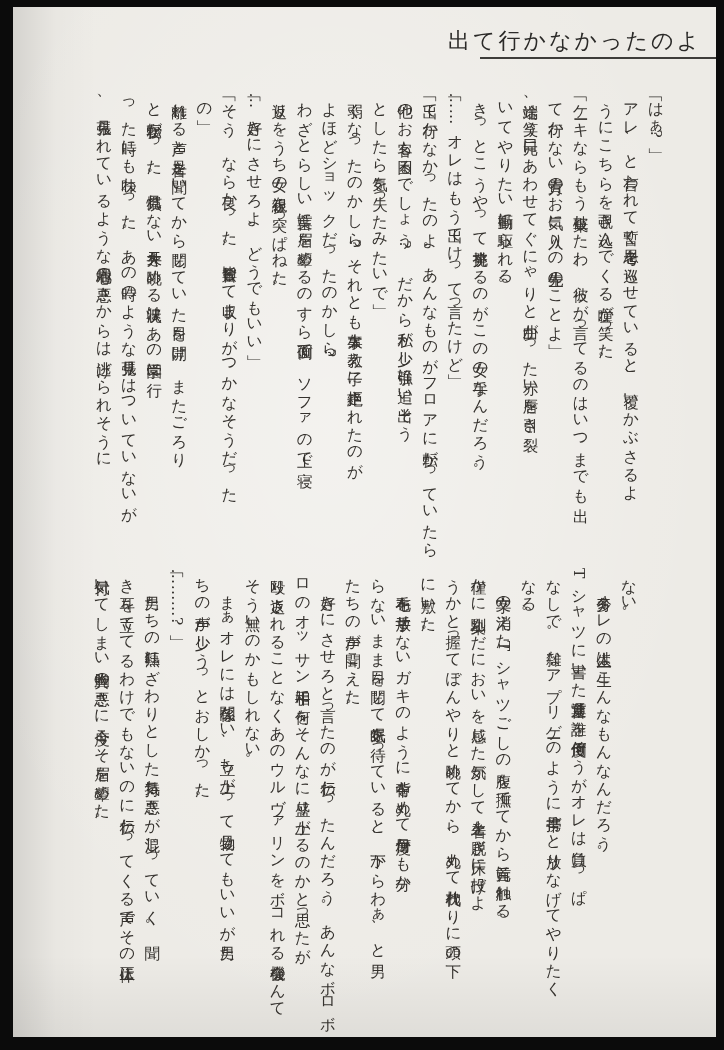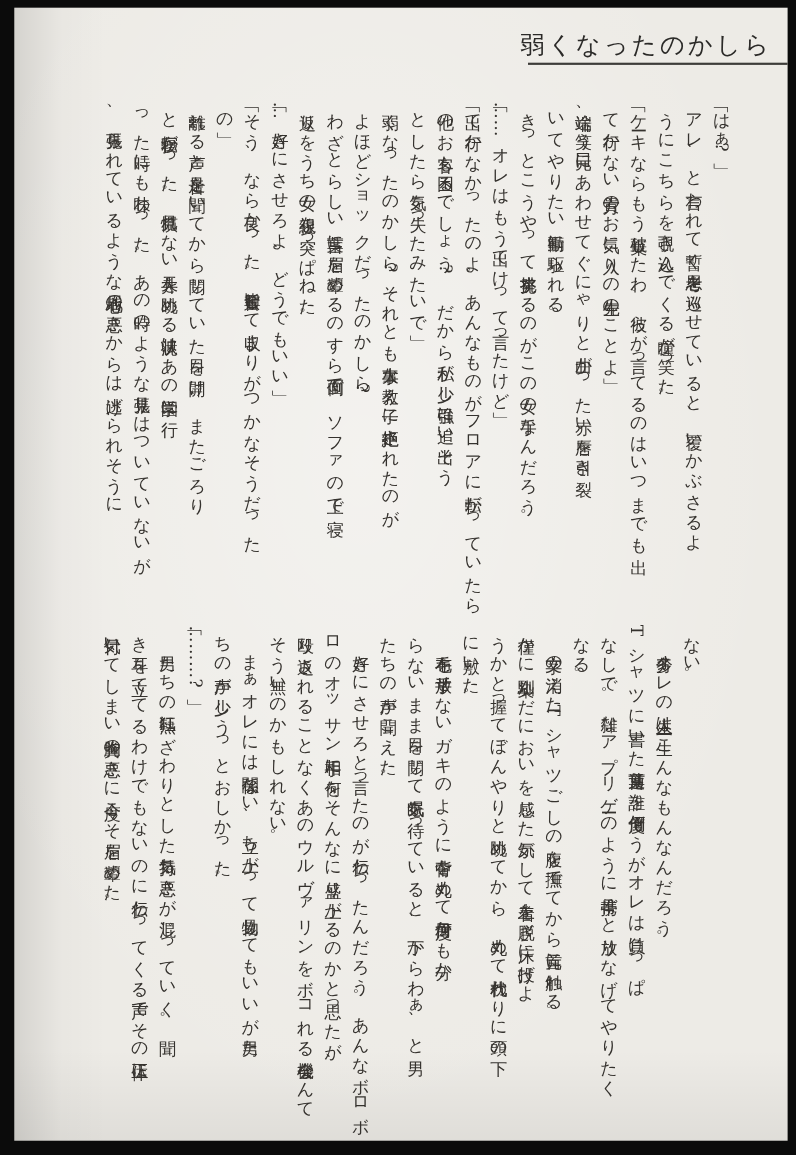--- a/index.html
+++ b/index.html
@@ -53,21 +53,21 @@
     line-height:25.1px;
     white-space:nowrap;
   }
 </style>
 </head>
 <body>
 
 <div class="scan">
   <div class="page">
 
-    <div class="header-title">弱くなったのかしら</div>
+    <div class="header-title">出て行かなかったのよ</div>
     <div class="header-rule"></div>
 
     <div class="vblock vblock-top">
         <div class="tcol">「はぁ?」</div>
         <div class="tcol">アレ、と言われて暫く思考を巡らせていると、覆いかぶさるよ</div>
         <div class="tcol">うにこちらを覗き込んでくる瞳が笑った。</div>
         <div class="tcol">「ケーキならもう破棄したわ。彼らが言ってるのはいつまでも出</div>
         <div class="tcol">て行かない貴方のお気に入りの先生のことよ」</div>
         <div class="tcol">途端、笑う口元にあわせてぐにゃりと曲がった赤い唇を引き裂</div>
         <div class="tcol">いてやりたい衝動に駆られる。</div>

